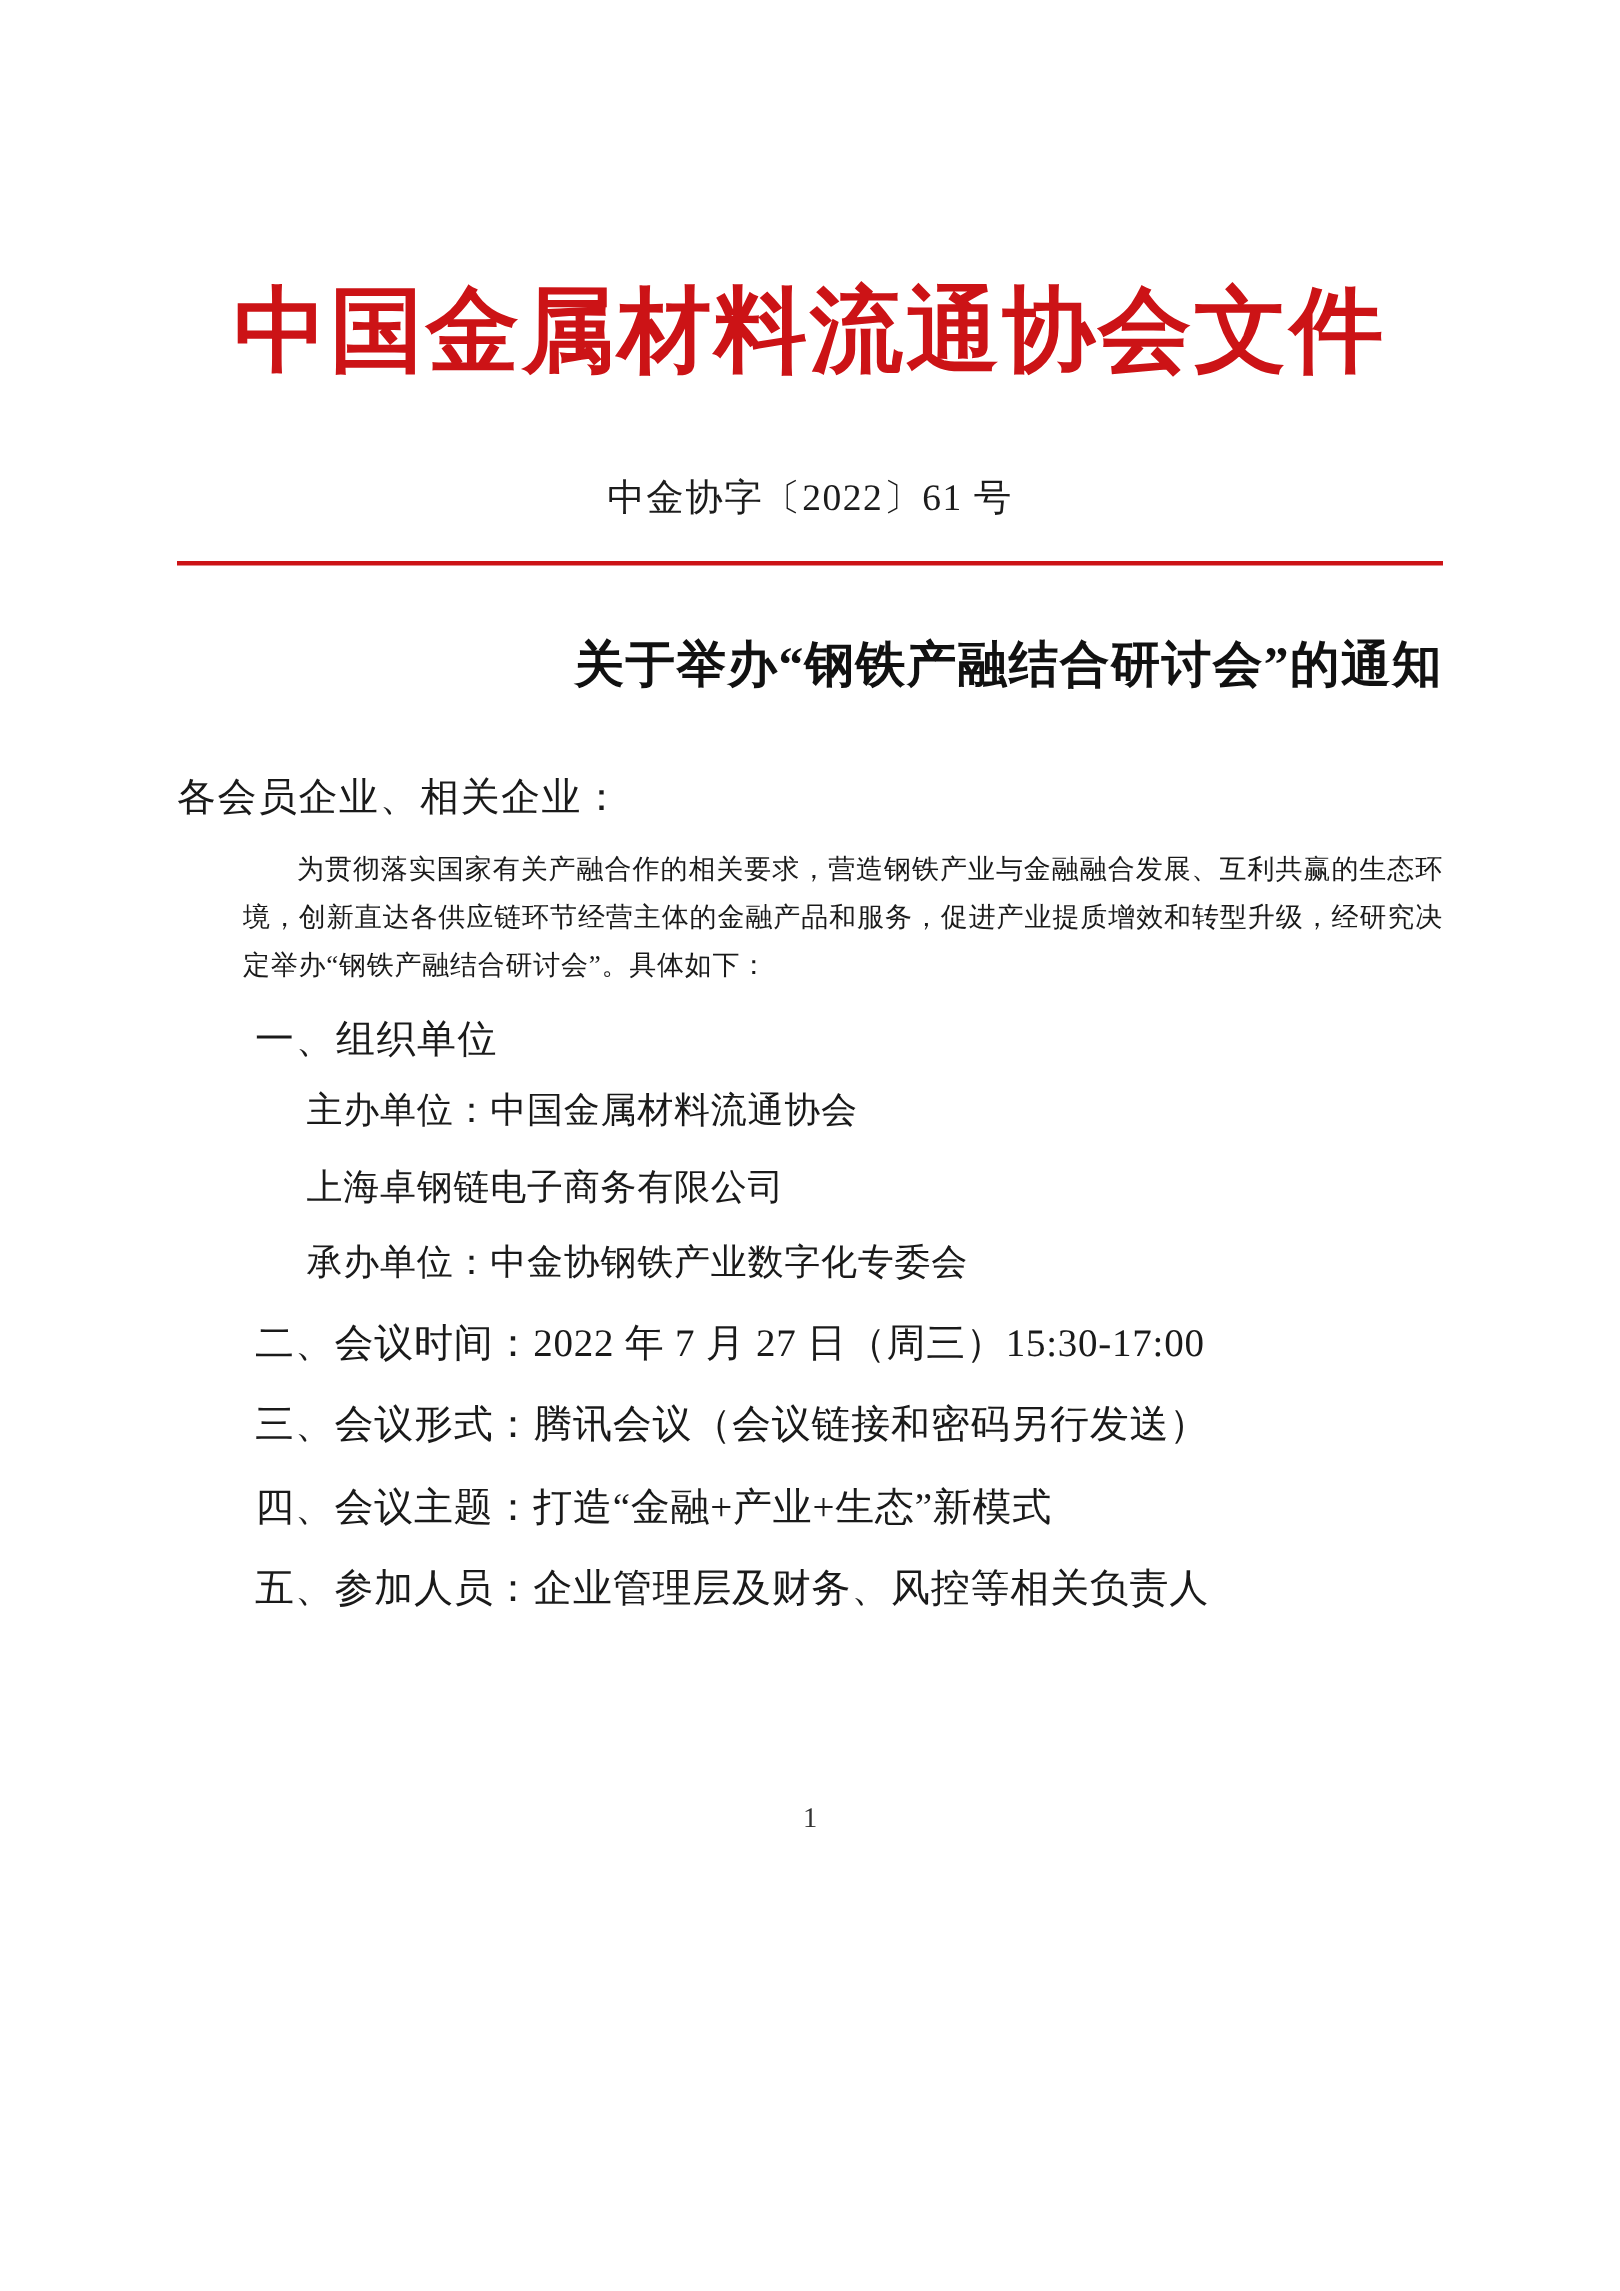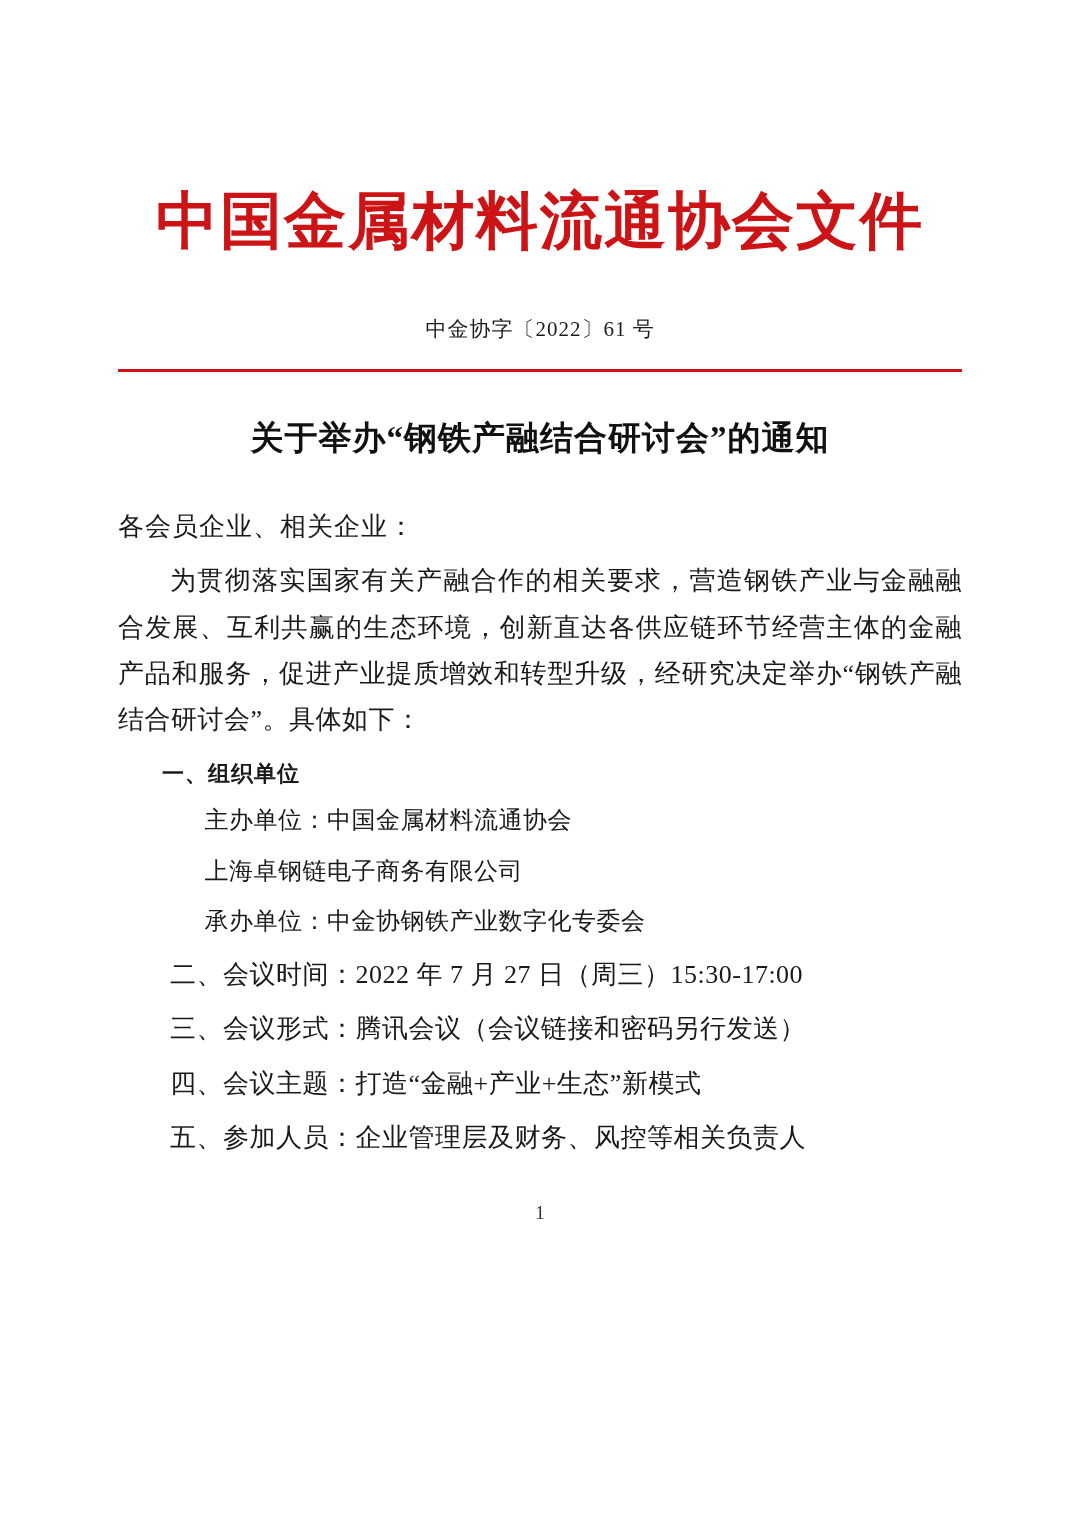--- a/index.html
+++ b/index.html
@@ -33,65 +33,66 @@
     font-weight: bold;
     font-size: 62px;
     letter-spacing: 2px;
     line-height: 1.15;
     white-space: nowrap;
   }
 
   .doc-number {
     margin-top: 58px;
     text-align: center;
-    font-size: 21px;
+    font-size: 25px;
     letter-spacing: 1px;
     color: #1c1c1c;
     font-family: "Liberation Serif", "DejaVu Serif", serif;
   }
 
   .red-rule {
     margin-top: 26px;
     height: 3px;
     background: #cc1316;
     width: 100%;
   }
 
   
   .doc-title {
     margin-top: 44px;
-    text-align: center;
+    text-align: right;
     font-size: 33px;
     font-weight: bold;
     letter-spacing: 1px;
     color: #111;
   }
 
   
   .salutation {
     margin-top: 48px;
     font-size: 26px;
     font-weight: normal;
     letter-spacing: 1px;
   }
 
   .para {
     margin-top: 14px;
-    font-size: 26px;
+    font-size: 18px;
     line-height: 1.78;
     text-align: justify;
     text-justify: inter-ideograph;
     letter-spacing: 0.5px;
     text-indent: 2em;
+    margin-left: 44px;
   }
 
   .section-head {
     margin-top: 16px;
-    font-size: 22px;
-    font-weight: bold;
+    font-size: 26px;
+    font-weight: normal;
     letter-spacing: 1px;
     padding-left: 2em;
   }
 
   .sub-line {
     margin-top: 12px;
     font-size: 24px;
     letter-spacing: 0.5px;
     padding-left: 3.6em;
     line-height: 1.6;

